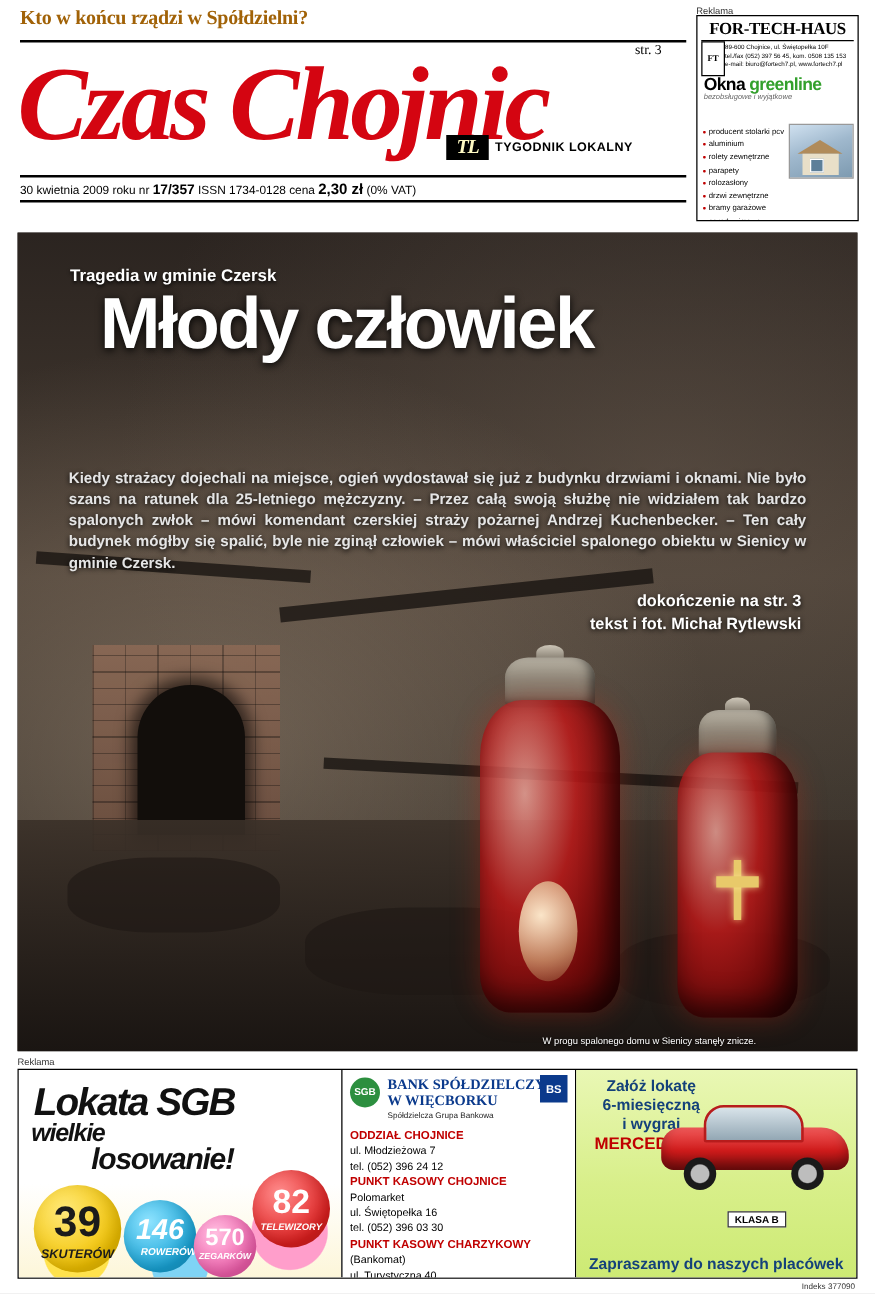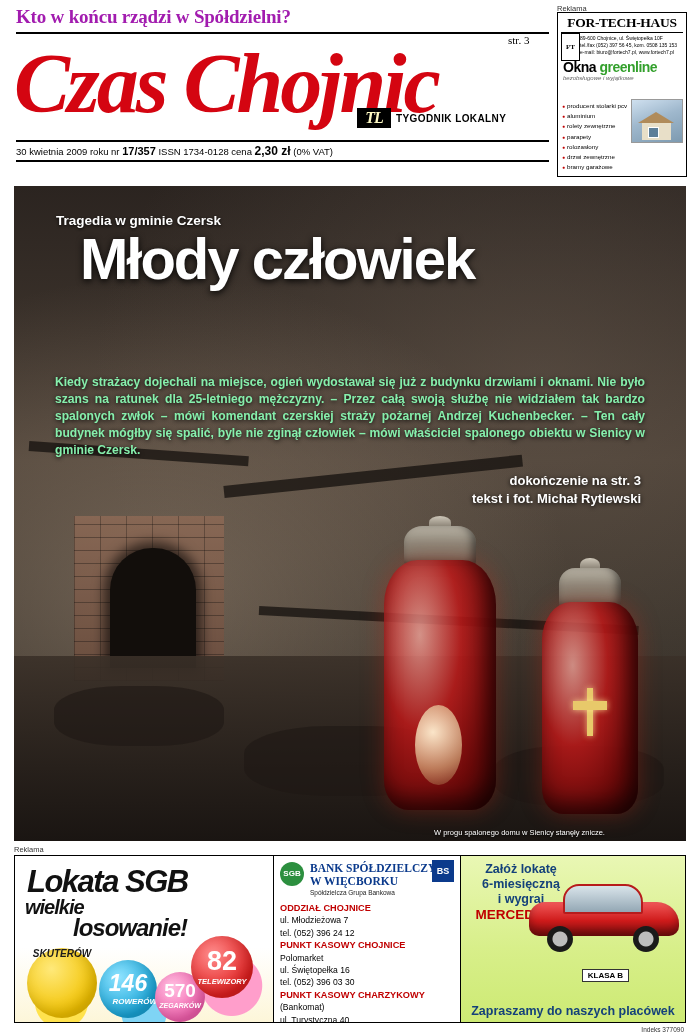--- a/index.html
+++ b/index.html
@@ -27,23 +27,23 @@
   .topstrip {
     position: absolute;
     left: 16px;
     top: 6px;
     width: 520px;
     height: 34px;
   }
   .teaser-head {
     font-family: "Liberation Serif", serif;
     font-weight: bold;
-    font-size: 19px;
+    font-size: 16px;
     letter-spacing: -0.2px;
-    color: #a21caf;
+    color: #a16207;
     white-space: nowrap;
   }
   .teaser-page {
     position: absolute;
     left: 508px;
     top: 34px;
     font-family: "Liberation Serif", serif;
     font-weight: normal;
     font-size: 11px;
   }
@@ -336,21 +336,21 @@
     line-height: 58px;
     letter-spacing: -1.5px;
     text-shadow: 0 2px 7px rgba(0,0,0,0.95);
     white-space: nowrap;
   }
   .lead {
     position: absolute;
     left: 41px;
     top: 188px;
     width: 590px;
-    color: #86efac;
+    color: #e5e5e5;
     font-family: "Liberation Sans", sans-serif;
     font-weight: bold;
     font-size: 12.1px;
     line-height: 17px;
     text-align: justify;
     text-shadow: 0 1px 4px rgba(0,0,0,0.95);
   }
   .byline {
     position: absolute;
     right: 45px;
@@ -530,21 +530,21 @@
   }
   .b-146 .num { font-size: 23px; line-height: 28px; padding-top: 9px; display:block;font-style:italic;}
   .b-146 .lbl { font-size: 8px; display:block; font-style: italic; text-align: right; }
   .b-570 {
     left: 140px; top: 116px; width: 50px; height: 50px;
     background: radial-gradient(circle at 35% 30%, #ffbfe0, #f45fae 70%);
   }
   .b-570 .num { font-size: 19px; line-height: 22px; padding-top: 8px; display:block;}
   .b-570 .lbl { font-size: 7px; display:block; font-style: italic; }
   .b-82 {
-    left: 176px; top: 80px; width: 62px; height: 62px;
+    left: 187px; top: 80px; width: 62px; height: 62px;
     background: radial-gradient(circle at 35% 30%, #ff8d8d, #e01f1f 70%);
   }
   .b-82 .num { font-size: 27px; line-height: 32px; padding-top: 9px; display:block;}
   .b-82 .lbl { font-size: 7.5px; display:block; font-style: italic; }
 
   .ad-mid {
     position: absolute;
     left: 258px; top: 0;
     width: 188px; height: 166px;
     background: #fff;
@@ -766,20 +766,21 @@
 
   <div class="ad-label-bottom">Reklama</div>
   <div class="ad-bottom">
 
     <div class="ad-left">
       <div class="lokata">Lokata SGB</div>
       <div class="wielkie">wielkie</div>
       <div class="losowanie">losowanie!</div>
 
       <div class="bubble b-39">
+        <span class="num">39</span>
         <span class="lbl">SKUTERÓW</span>
       </div>
       <div class="bubble b-146">
         <span class="num">146</span>
         <span class="lbl">ROWERÓW</span>
       </div>
       <div class="bubble b-570">
         <span class="num">570</span>
         <span class="lbl">ZEGARKÓW</span>
       </div>

